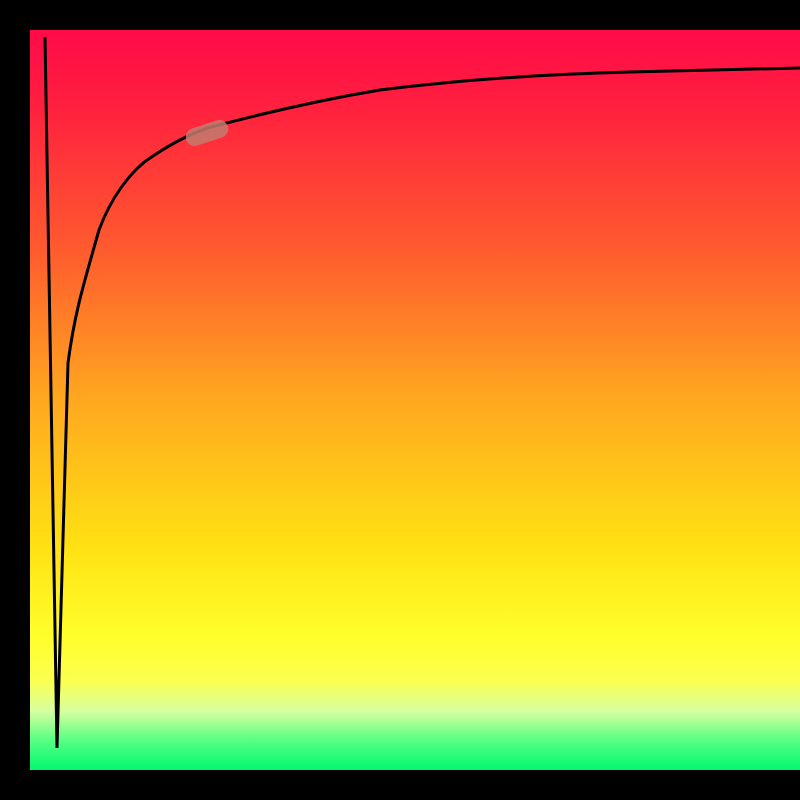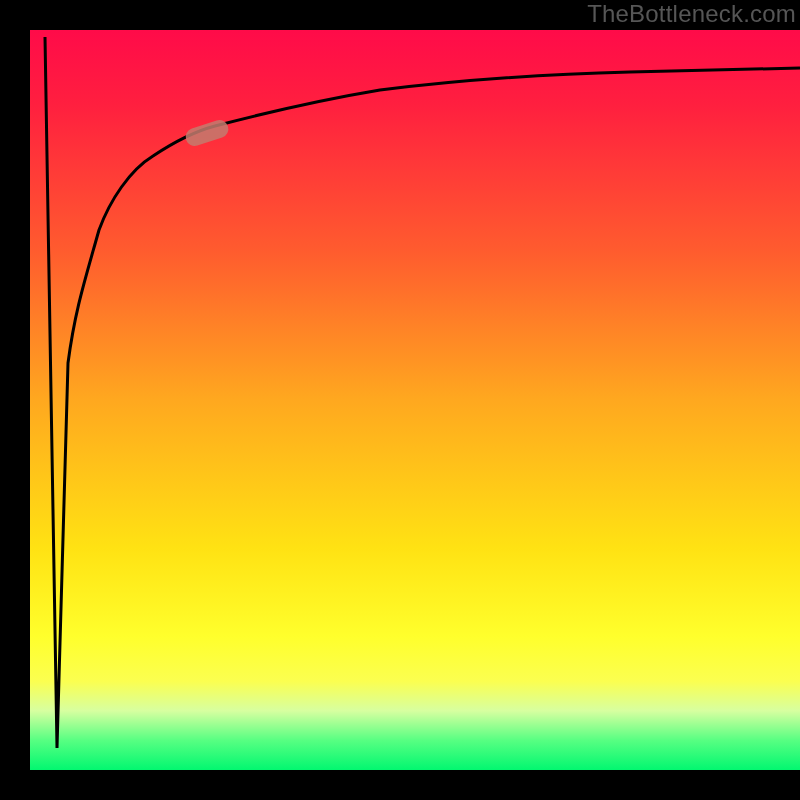--- a/index.html
+++ b/index.html
@@ -84,15 +84,14 @@
                C 430 50, 520 44, 600 42
                C 680 40, 740 39, 770 38"></path>
 
       <g>
         <rect class="marker" x="155" y="94" width="44" height="18" rx="9" ry="9" transform="rotate(-18 177 103)"></rect>
       </g>
     </svg>
 
   </div>
 
-  <div class="watermark">TheBottleneck.com</div>
 
 </div>
 
 </body></html>

